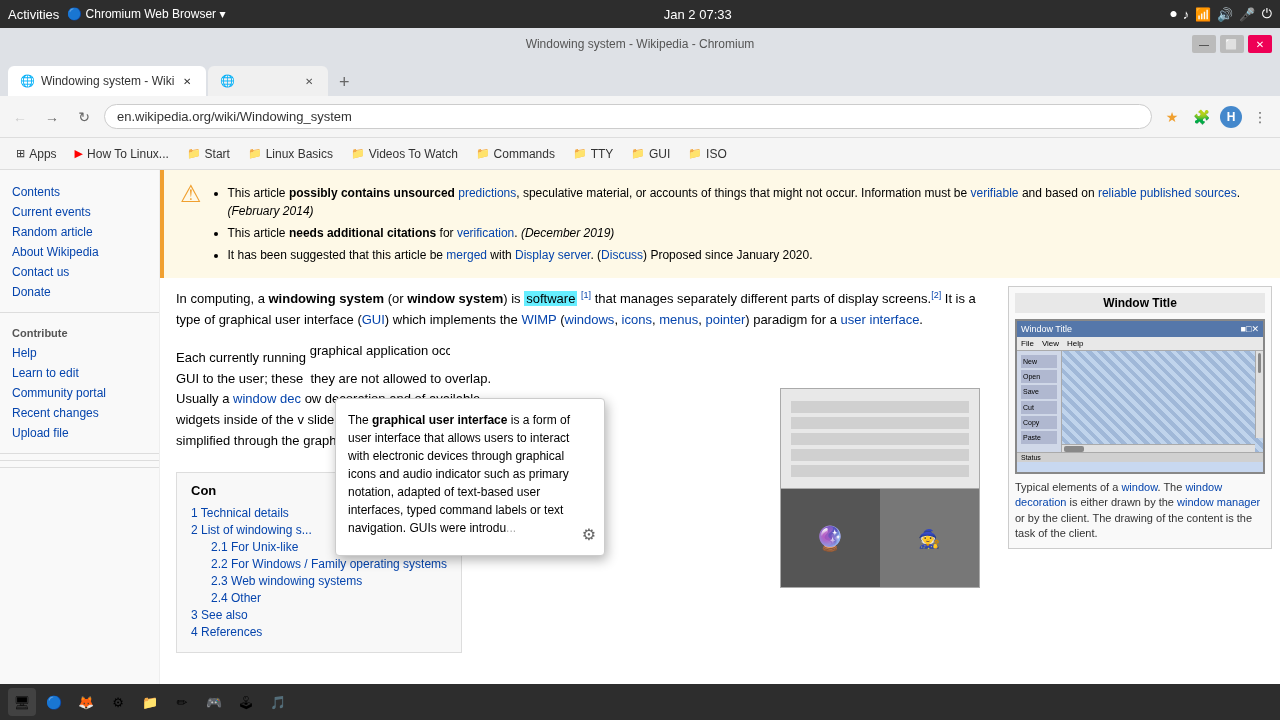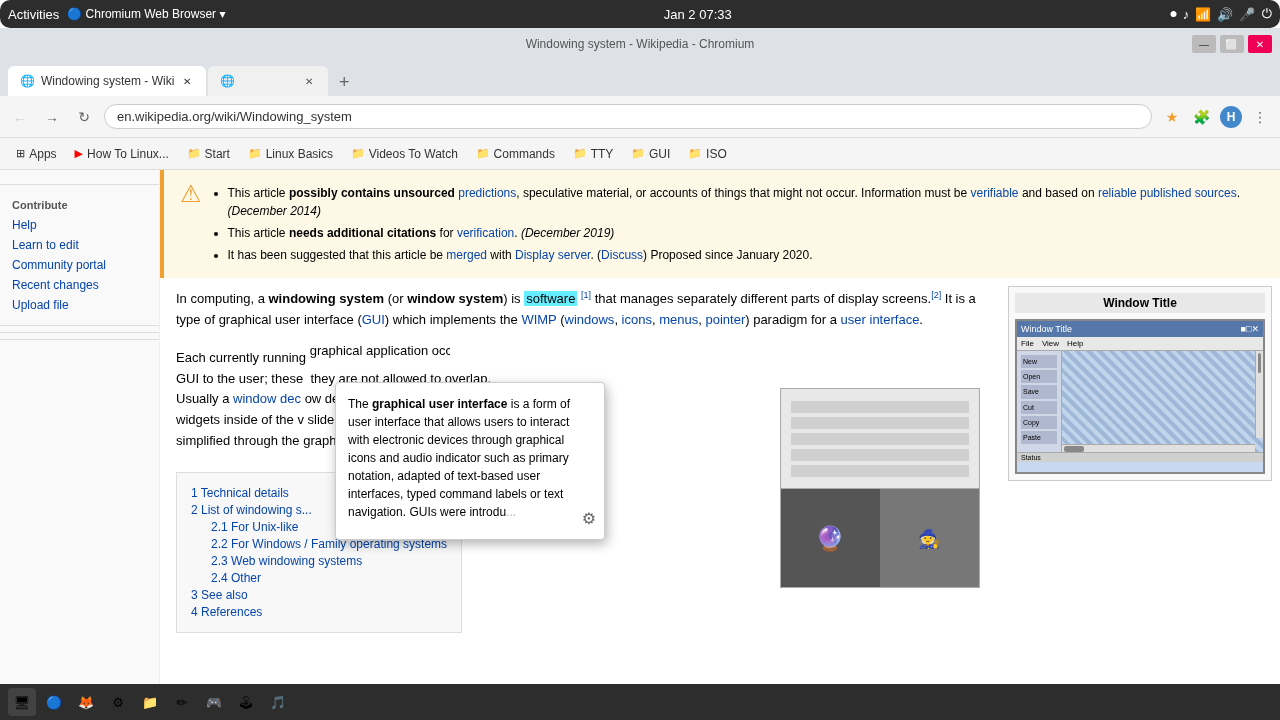--- a/index.html
+++ b/index.html
@@ -8,21 +8,20 @@
     
     .os-bar {
       background: #2d2d2d;
       height: 28px;
       display: flex;
       align-items: center;
       justify-content: space-between;
       padding: 0 8px;
       color: #fff;
       font-size: 12px;
-      border-radius: 10px;
     }
     .os-bar-left { display: flex; align-items: center; gap: 8px; }
     .os-bar-center { font-size: 13px; }
     .os-bar-right { display: flex; align-items: center; gap: 6px; }
     .os-activities { font-size: 13px; cursor: pointer; }
 
     
     .chrome-titlebar {
       background: #dee1e6;
       height: 32px;
@@ -161,21 +160,21 @@
     .wlink { color: #0645ad; text-decoration: none; }
 
     .article-para { margin-bottom: 10px; font-size: 13px; line-height: 1.6; }
     .bold { font-weight: bold; }
     .article-link { color: #0645ad; text-decoration: none; }
     .highlight { background: #6ef; padding: 0 2px; }
 
     
     .tooltip-popup {
       position: absolute;
-      top: 104px;
+      top: 120px;
       left: 175px;
       width: 270px;
       background: #fff;
       border: 1px solid #ccc;
       border-radius: 4px;
       box-shadow: 2px 4px 12px rgba(0,0,0,0.3);
       padding: 12px;
       font-size: 12px;
       line-height: 1.5;
       z-index: 10;
@@ -320,20 +319,28 @@
   </div>
   <div class="bookmark-item">
     <span class="bookmark-folder-icon bookmark-icon">📁</span>
     <span>ISO</span>
   </div>
 </div>
 
 <div class="main-layout">
 
   <div class="sidebar">
+    <div class="sidebar-section">
+      <div class="sidebar-item">Contents</div>
+      <div class="sidebar-item">Current events</div>
+      <div class="sidebar-item">Random article</div>
+      <div class="sidebar-item">About Wikipedia</div>
+      <div class="sidebar-item">Contact us</div>
+      <div class="sidebar-item">Donate</div>
+    </div>
     <div class="sidebar-divider"></div>
     <div class="sidebar-section">
       <div class="sidebar-heading">Contribute</div>
       <div class="sidebar-item">Help</div>
       <div class="sidebar-item">Learn to edit</div>
       <div class="sidebar-item">Community portal</div>
       <div class="sidebar-item">Recent changes</div>
       <div class="sidebar-item">Upload file</div>
     </div>
     <div class="sidebar-divider"></div>
@@ -341,21 +348,21 @@
     <div class="sidebar-divider"></div>
 
   </div>
 
   <div class="content-area">
 
     <div class="warning-box">
       <span class="warning-icon">⚠</span>
       <div class="warning-text">
         <ul>
-          <li>This article <span class="bold">possibly contains unsourced</span> <a class="wlink" href="#">predictions</a>, speculative material, or accounts of things that might not occur. Information must be <a class="wlink" href="#">verifiable</a> and based on <a class="wlink" href="#">reliable published sources</a>. <em>(December 2014)</em></li>
+          <li>This article <span class="bold">possibly contains unsourced</span> <a class="wlink" href="#">predictions</a>, speculative material, or accounts of things that might not occur. Information must be <a class="wlink" href="#">verifiable</a> and based on <a class="wlink" href="#">reliable published sources</a>. <em>(February 2014)</em></li>
           <li>This article <span class="bold">needs additional citations</span> for <a class="wlink" href="#">verification</a>. <em>(December 2019)</em></li>
           <li>It has been suggested that this article be <a class="wlink" href="#">merged</a> with <a class="wlink" href="#">Display server</a>. (<a class="wlink" href="#">Discuss</a>) Proposed since January 2020.</li>
         </ul>
       </div>
     </div>
 
     <div class="article-visible-area">
       <div style="flex:1; padding: 10px 16px; position: relative;">
 
         
@@ -366,20 +373,21 @@
         <p class="article-para">
           Each currently running <span style="display:inline-block; width:140px; overflow:hidden; white-space:nowrap;">graphical application occupies one or more windows.</span> <br>
           GUI to the user; these <span style="display:inline-block;"></span> they are not allowed to overlap.<br>
           Usually a <a class="article-link" href="#">window dec</a> <span style="white-space:nowrap;">ow decoration and of available</span><br>
           widgets inside of the v<span style="white-space:nowrap;"> sliders, buttons, etc., is eased and</span><br>
           simplified through the graphical elements.
         </p>
 
         
         <div class="toc-box">
+          <div class="toc-title">Con<span style="display:inline-block;width:40px;overflow:hidden;"></span></div>
           <div class="toc-item"><a href="#">1 Technical details</a></div>
           <div class="toc-item"><a href="#">2 List of windowing s...</a></div>
           <div class="toc-sub">
             <div class="toc-item"><a href="#">2.1 For Unix-like</a></div>
             <div class="toc-item"><a href="#">2.2 For Windows / Family operating systems</a></div>
             <div class="toc-item"><a href="#">2.3 Web windowing systems</a></div>
             <div class="toc-item"><a href="#">2.4 Other</a></div>
           </div>
           <div class="toc-item"><a href="#">3 See also</a></div>
           <div class="toc-item"><a href="#">4 References</a></div>
@@ -445,20 +453,21 @@
                 <div style="position:absolute; left:0; right:8px; bottom:0; height:8px; background:#e0e0e0; border-top:1px solid #aaa;">
                   <div style="background:#888; width:20px; height:6px; margin:1px 2px; border-radius:2px;"></div>
                 </div>
               </div>
             </div>
 
             <div style="height:10px; background:#d0d0d0; border-top:1px solid #aaa; font-size:7px; padding:1px 4px;">Status</div>
 
           </div>
 
+          <p class="side-caption">Typical elements of a <a class="article-link" href="#">window</a>. The <a class="article-link" href="#">window decoration</a> is either drawn by the <a class="article-link" href="#">window manager</a> or by the client. The drawing of the content is the task of the client.</p>
         </div>
       </div>
     </div>
   </div>
 </div>
 
 <div class="os-taskbar">
   <div class="taskbar-icon" style="background:rgba(255,255,255,0.1);">🖥</div>
   <div class="taskbar-icon">🔵</div>
   <div class="taskbar-icon">🦊</div>

